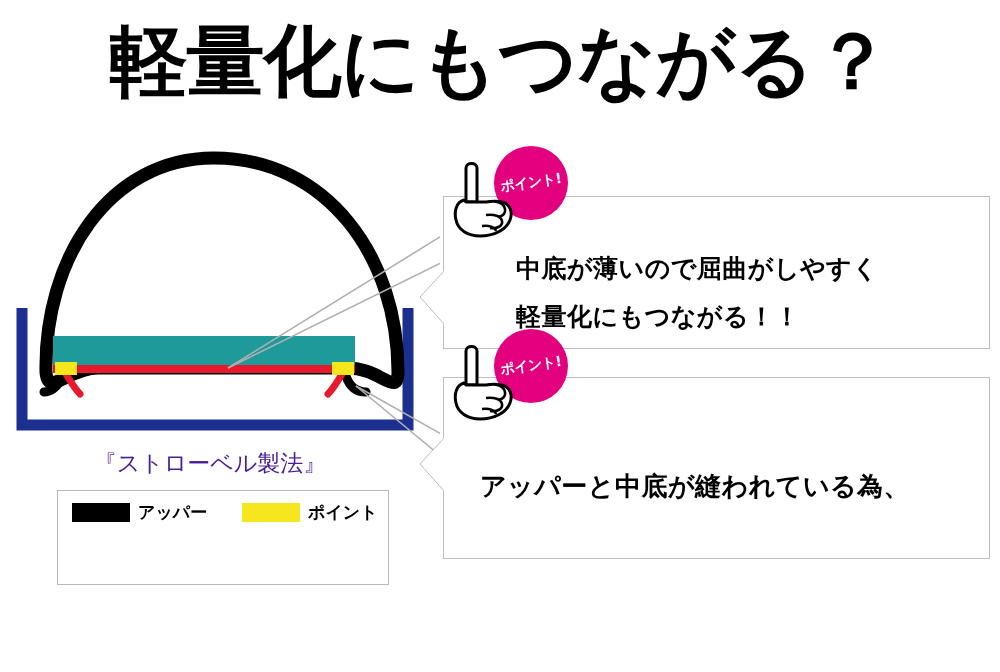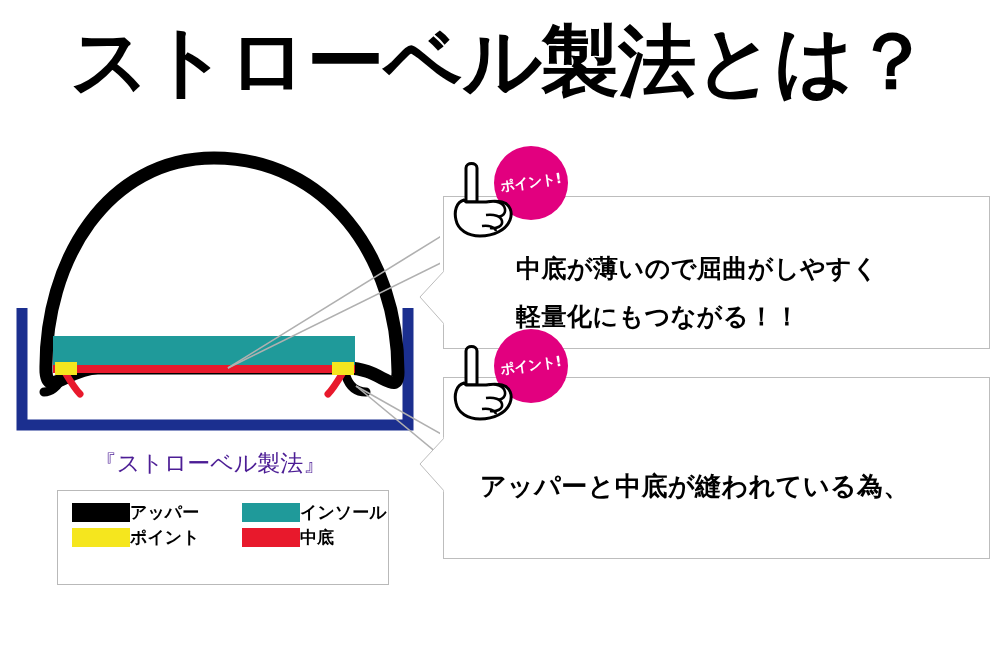--- a/index.html
+++ b/index.html
@@ -67,20 +67,21 @@
   }
   .legend-grid {
     display: grid;
     grid-template-columns: 170px 162px;
     grid-auto-rows: 25px;
     align-items: center;
   }
   .legend-item {
     display: flex;
     align-items: center;
+    gap: 8px;
     padding-left: 14px;
   }
   .swatch {
     width: 58px;
     height: 19px;
     flex: 0 0 auto;
     border: 0;
   }
   .legend-label {
     font-size: 17px;
@@ -177,21 +178,21 @@
     position: absolute;
     left: 0;
     top: 12px;
     width: 70px;
     height: 88px;
   }
 </style>
 </head>
 <body>
 
-<div class="title">ストローベル製法とは？</div>
+<div class="title">軽量化にもつながる？</div>
 
 <div class="diagram">
   <svg width="440" height="320" viewBox="0 0 440 320" xmlns="http://www.w3.org/2000/svg">
 
     <g>
       <path d="M 22 168 L 22 285 L 408 285 L 408 168" fill="none" stroke="#1b2f8f" stroke-width="11"></path>
     </g>
 
     <g>
       <path d="M 46 232
@@ -236,30 +237,22 @@
 
 <div class="diagram-caption">『ストローベル製法』</div>
 
 <div class="legend">
   <div class="legend-grid">
     <div class="legend-item">
       <span class="swatch" style="background:#000000"></span>
       <span class="legend-label">アッパー</span>
     </div>
     <div class="legend-item">
-      <span class="swatch" style="background:#1f9a9a"></span>
-      <span class="legend-label">インソール</span>
-    </div>
-    <div class="legend-item">
       <span class="swatch" style="background:#f5e61e"></span>
       <span class="legend-label">ポイント</span>
-    </div>
-    <div class="legend-item">
-      <span class="swatch" style="background:#e8192c"></span>
-      <span class="legend-label">中底</span>
     </div>
     <div></div>
   </div>
 </div>
 
 <div class="callout" id="callout-1">
   <div class="tail">
     <svg width="27" height="57" viewBox="0 0 27 57" xmlns="http://www.w3.org/2000/svg">
       <path d="M 26 1 L 1 28 L 26 56" fill="#ffffff" stroke="#bdbdbd" stroke-width="1"></path>
       <line x1="26" y1="1" x2="26" y2="56" stroke="#ffffff" stroke-width="2.5"></line>

